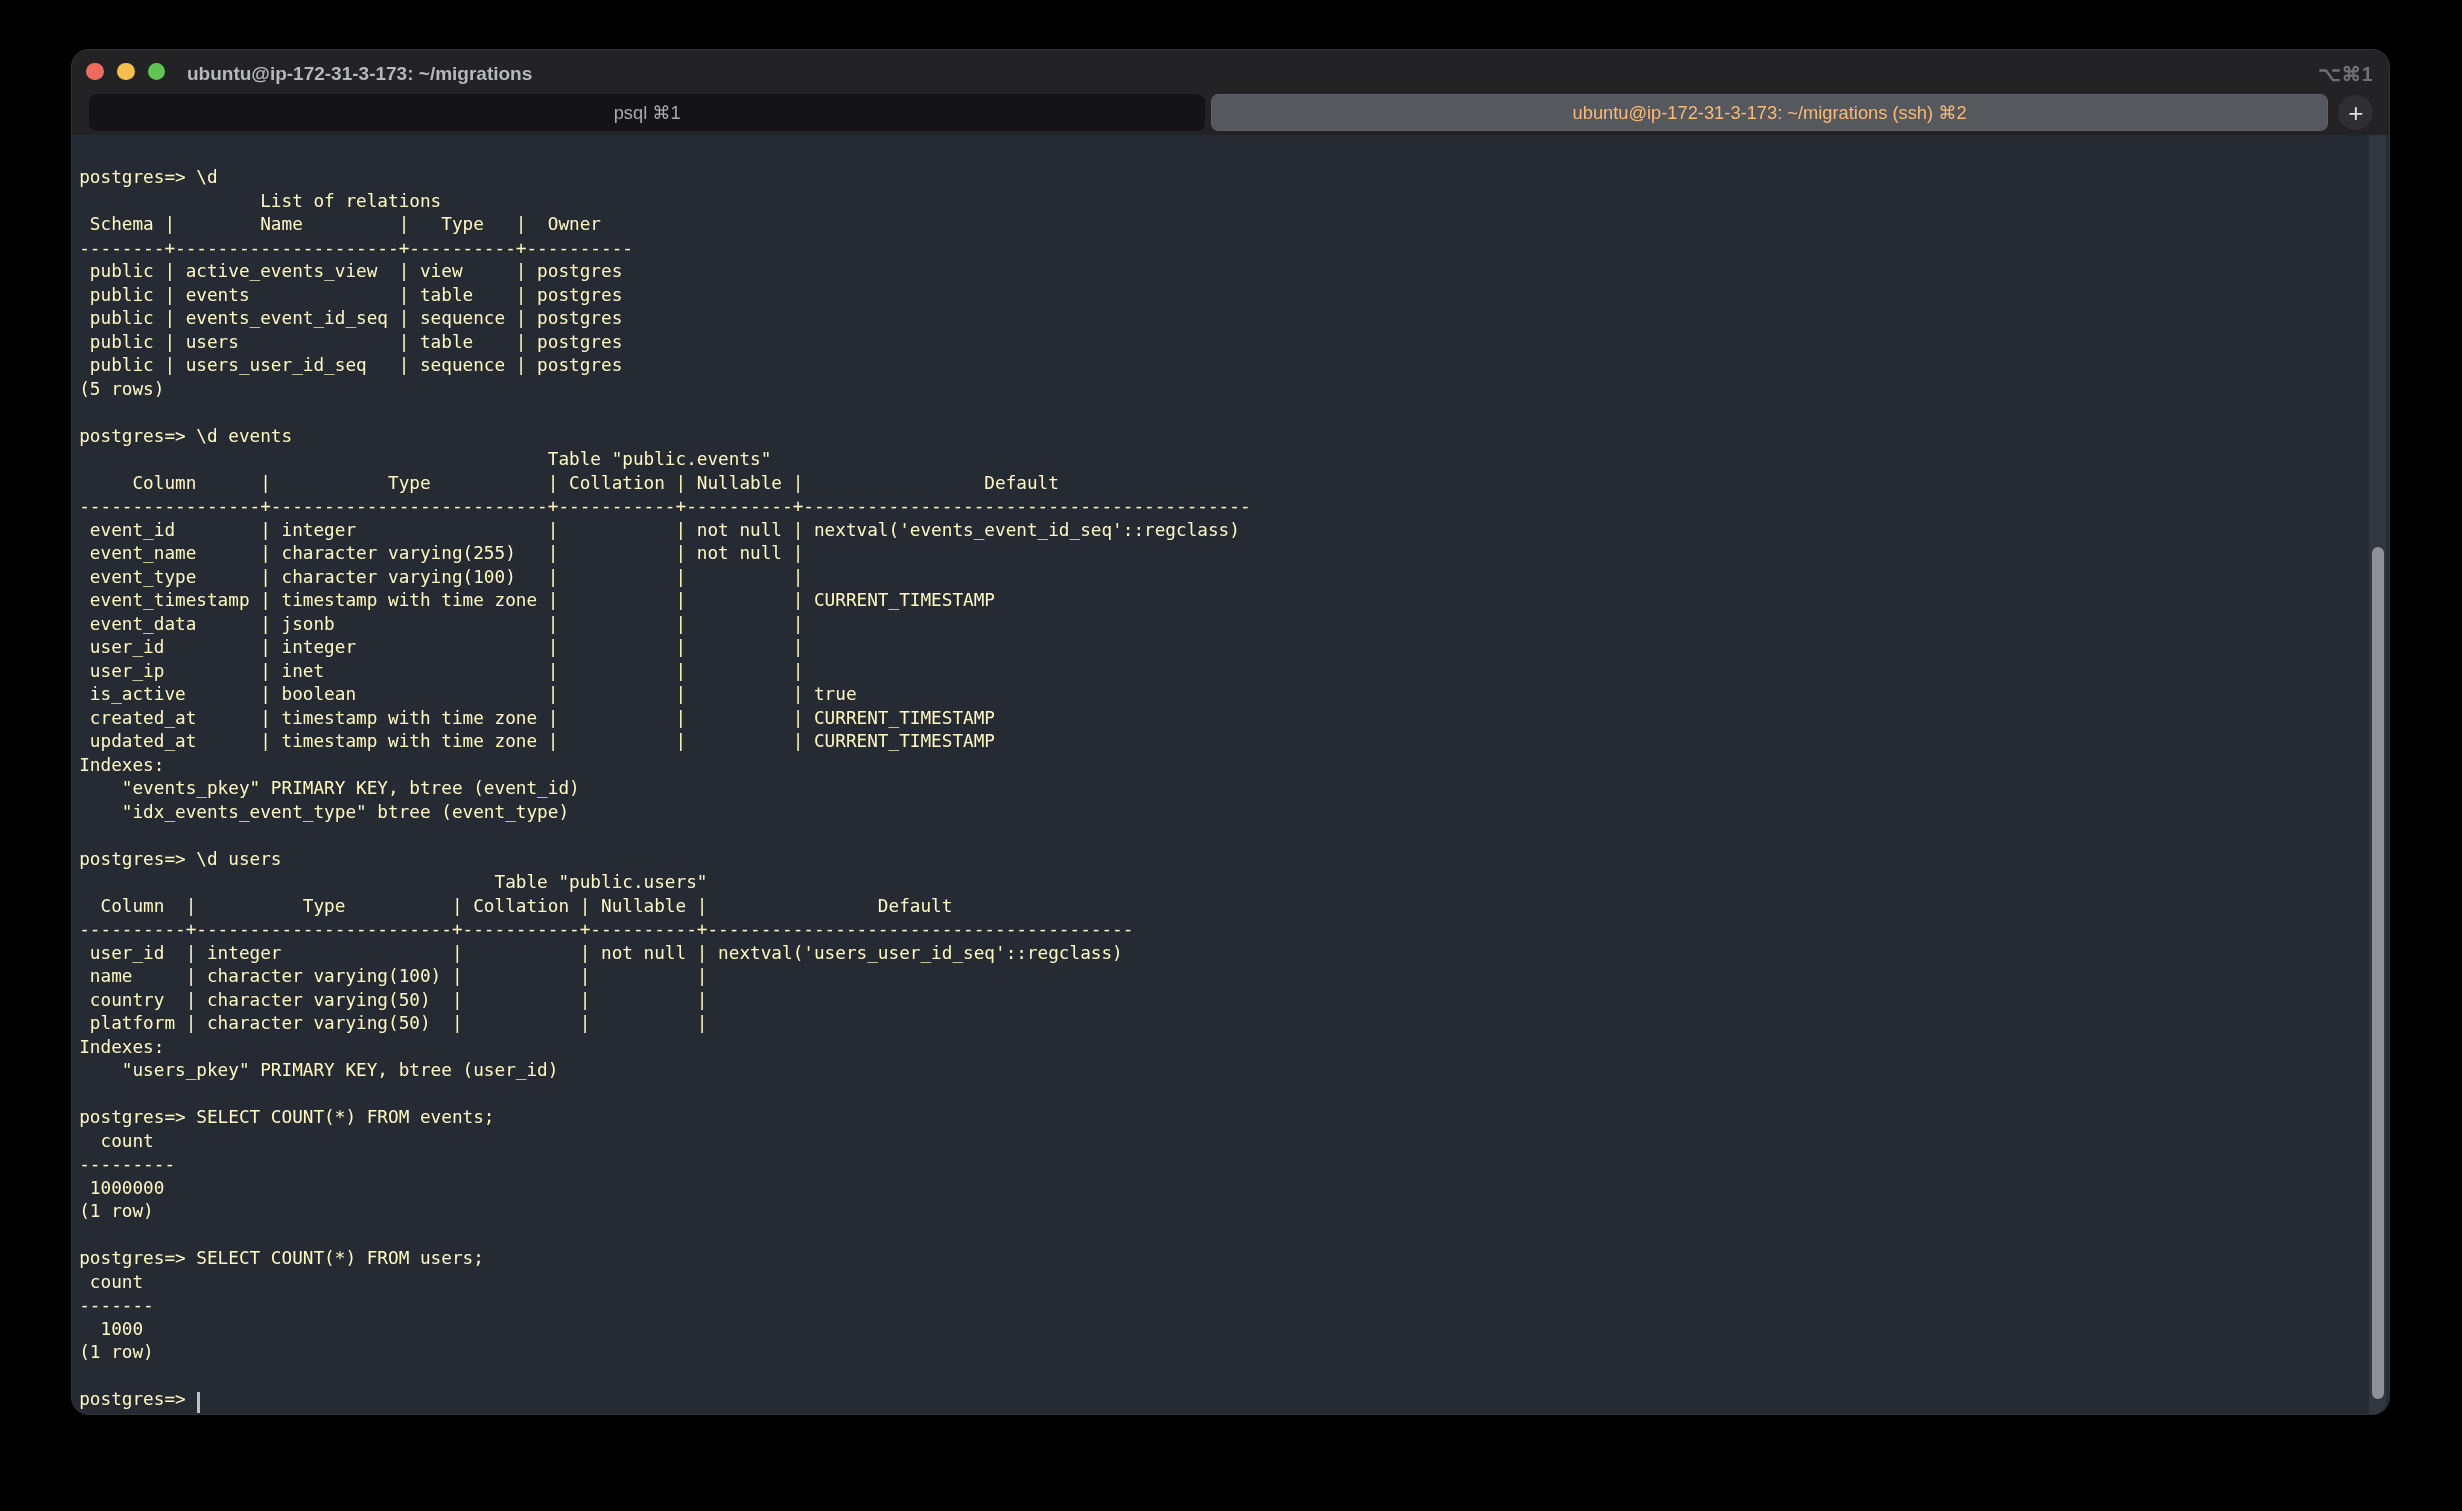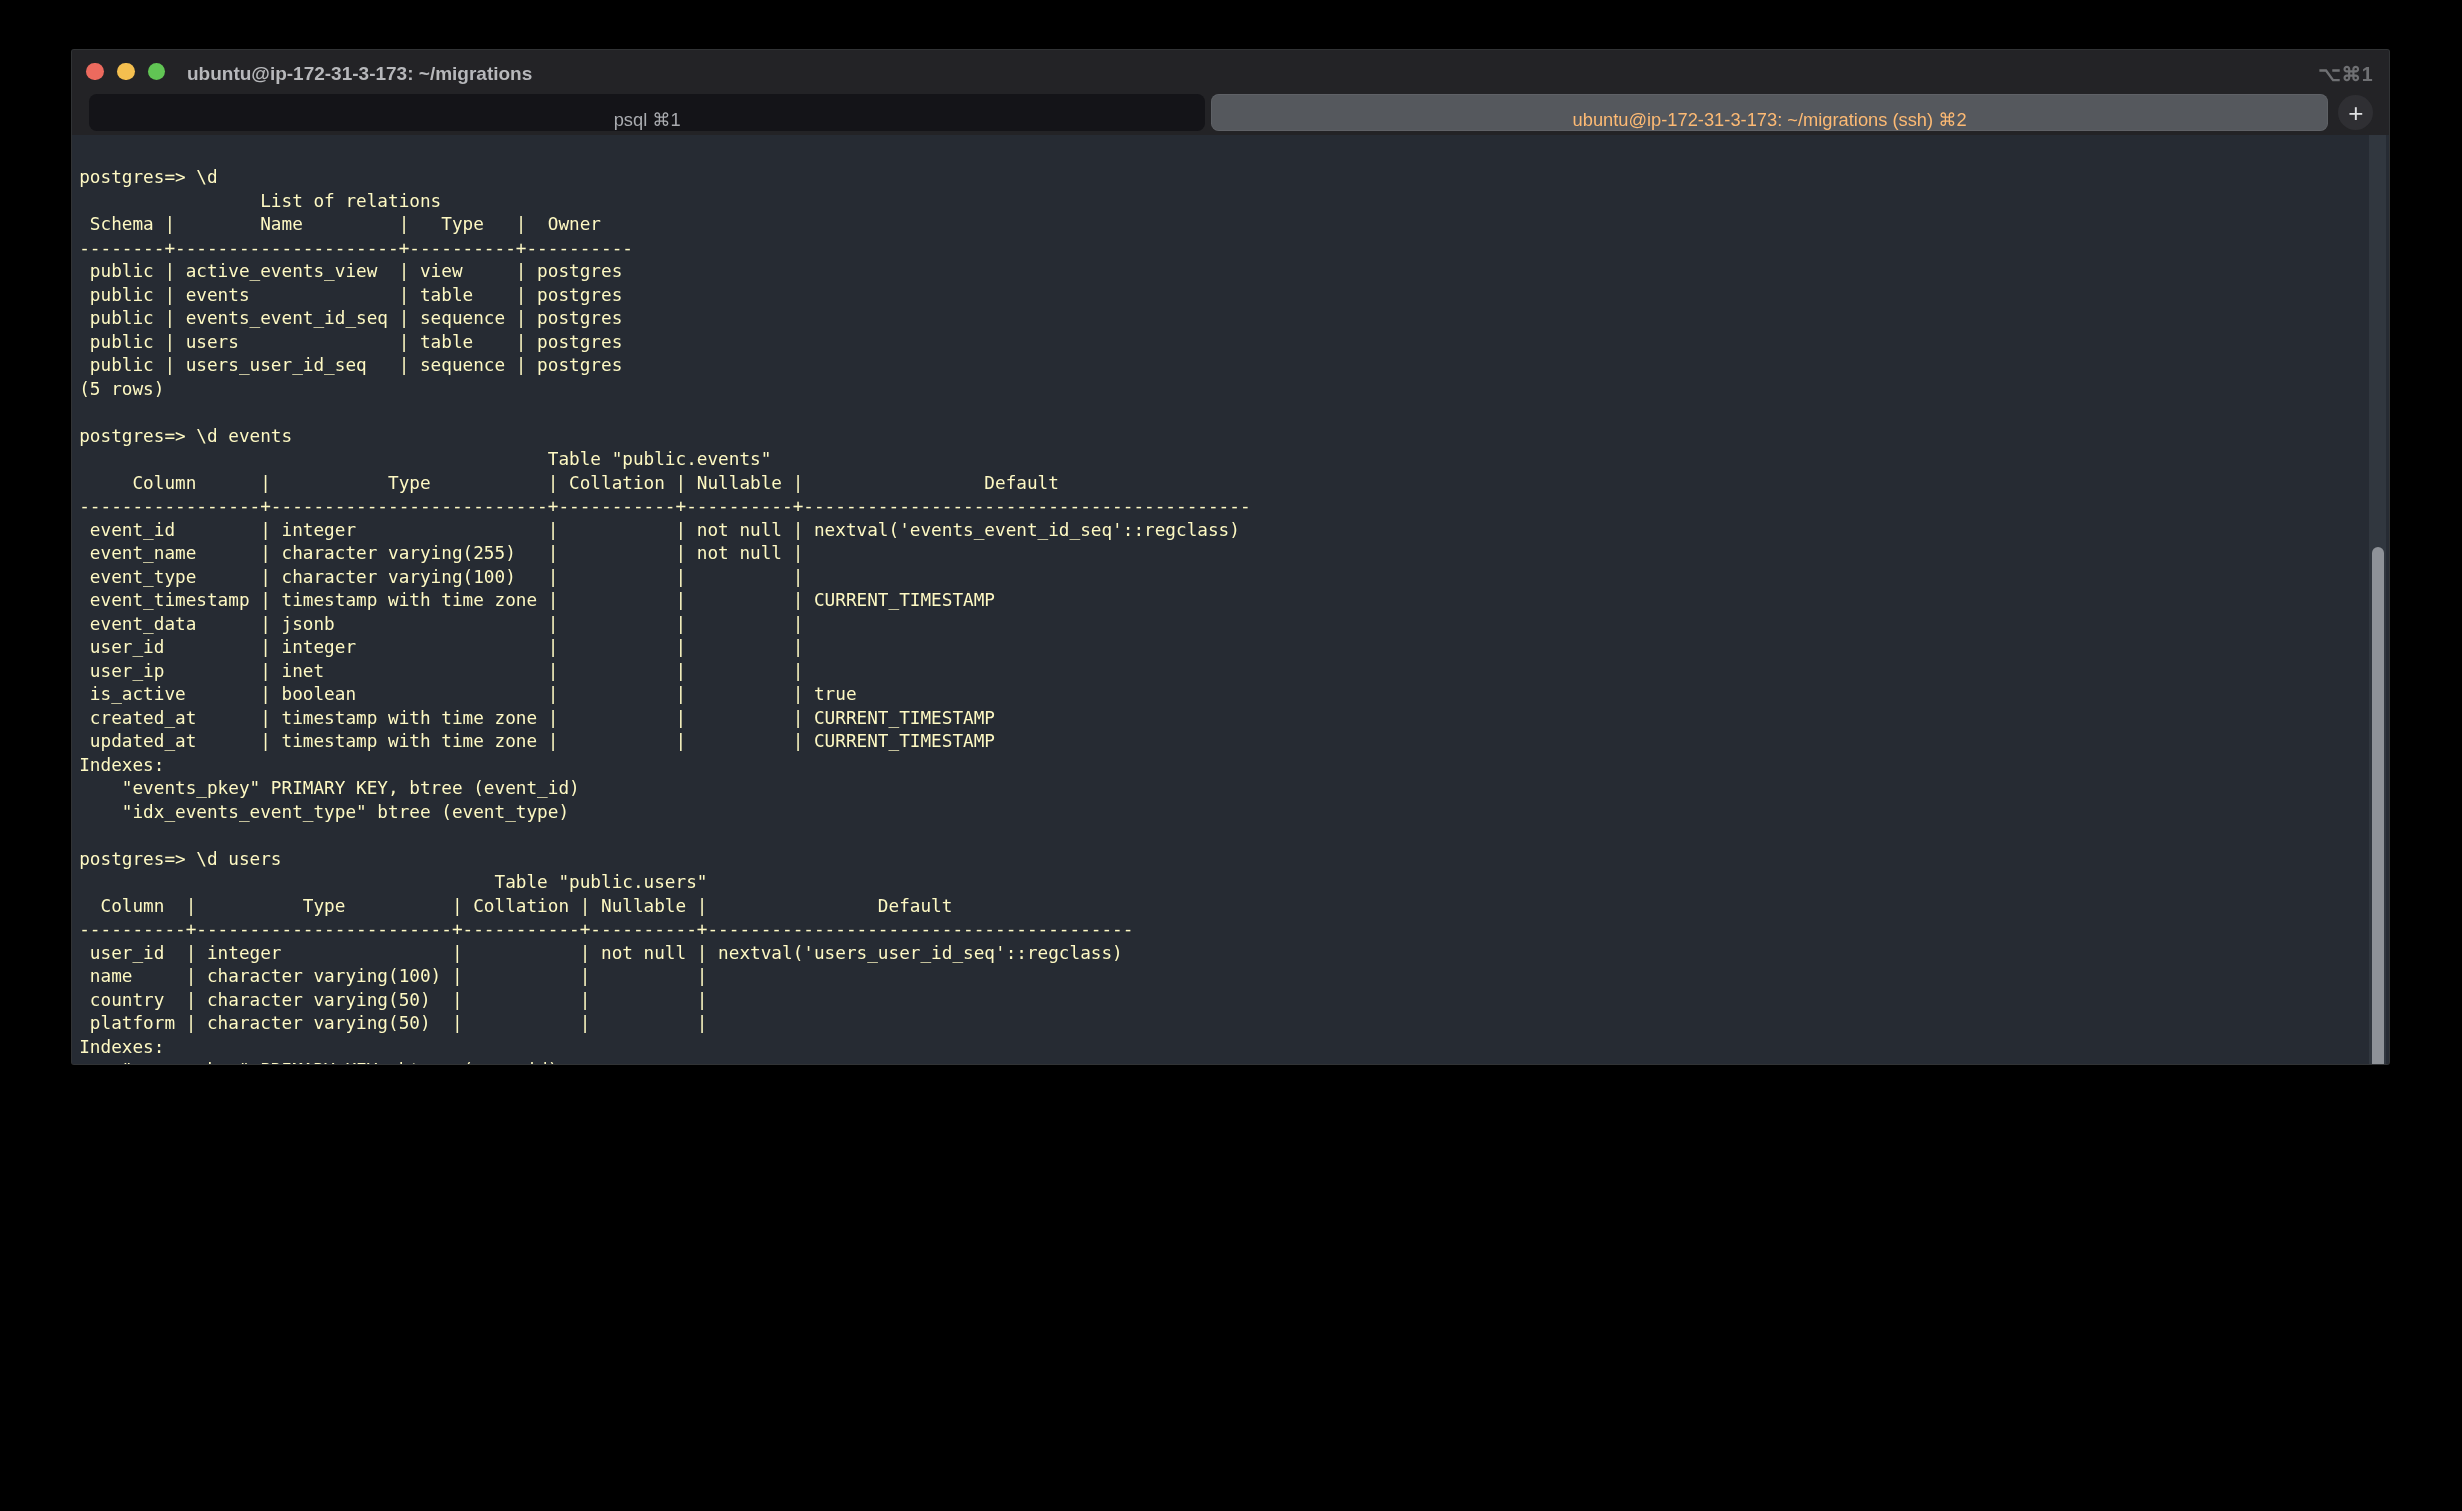--- a/index.html
+++ b/index.html
@@ -3,22 +3,22 @@
 <meta charset="utf-8">
 <style>
   html,body { margin:0; padding:0; background:#000; }
   body {
     position:relative; width:2462px; height:1512px; overflow:hidden;
     font-family:"Liberation Sans", sans-serif;
   }
 
   
   .window {
-    position:absolute; left:72px; top:50px; width:2317px; height:1014px;
-    border-radius:2px; background:#262b33; overflow:hidden;
+    position:absolute; left:72px; top:50px; width:2317px; height:1364px;
+    border-radius:17px; background:#262b33; overflow:hidden;
     box-shadow:0 0 0 1px rgba(140,146,152,.35), 0 33px 92px rgba(0,0,0,.9);
   }
 
   
   .titlebar {
     position:absolute; left:0; top:0; right:0; height:85px;
     background:#232326;
   }
   .traffic { position:absolute; left:0; top:0; height:43px; display:flex; align-items:center; gap:13px; padding-left:14.4px; }
   .tl { width:17.7px; height:17.7px; border-radius:50%; }
@@ -33,21 +33,21 @@
     position:absolute; right:15.7px; top:0; height:46px; line-height:48px;
     font-size:19.6px; font-weight:600; color:#6f7073; letter-spacing:0.7px;
   }
 
   
   .tabbar {
     position:absolute; left:17px; right:15.7px; top:44px; height:37px;
     display:flex; align-items:stretch; gap:5.9px;
   }
   .tab {
-    flex:1 1 0; border-radius:7.8px; display:flex; align-items:flex-end; justify-content:center;
+    flex:1 1 0; border-radius:7.8px; display:flex; align-items:center; justify-content:center;
     font-size:18.3px; font-weight:500; white-space:nowrap; cursor:default;
   }
   .tab.inactive { background:#141418; color:#a9abaf; }
   .tab.active   { background:#55585d; color:#fdba74; box-shadow:inset 0 0 0 0.7px rgba(255,255,255,.08); }
   .newtab {
     flex:0 0 auto; width:35px; height:35px; margin-left:4.6px; align-self:center;
     border-radius:50%; background:#2f2f33; color:#dfe0e2;
     display:flex; align-items:center; justify-content:center;
     font-size:26px; font-weight:300; line-height:1;
   }

